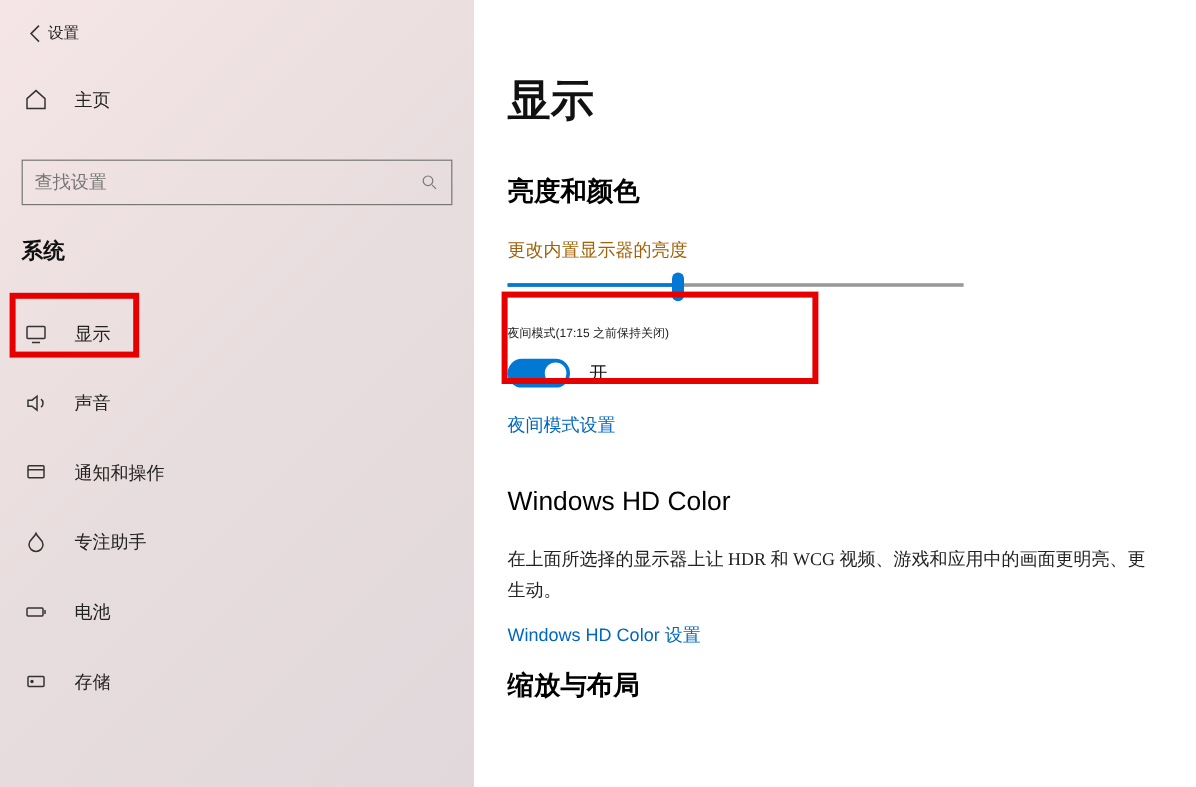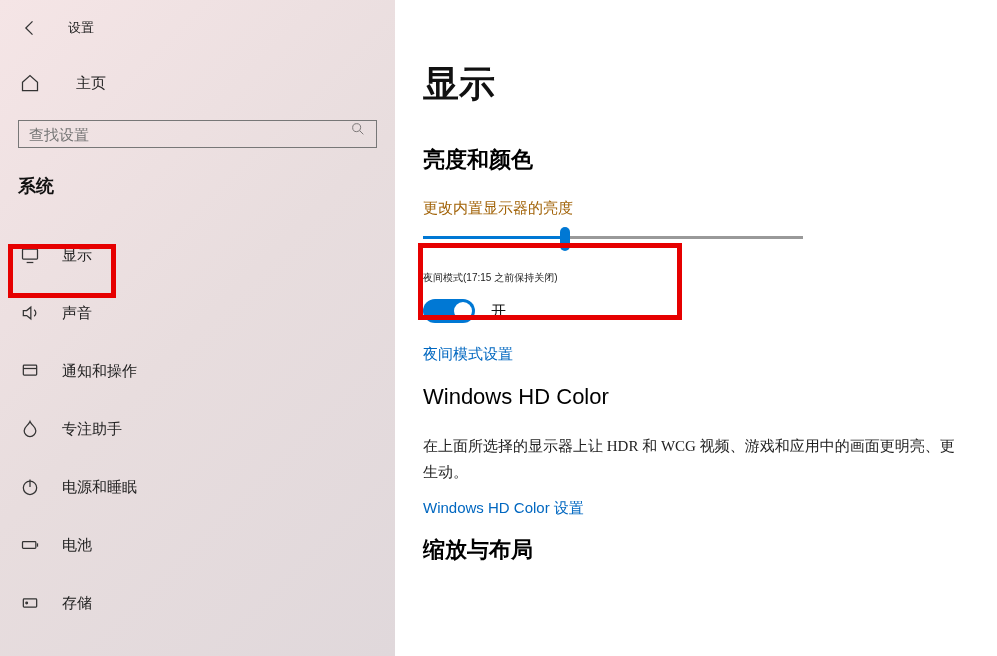--- a/index.html
+++ b/index.html
@@ -16,40 +16,40 @@
     width: 395px;
     height: 100%;
     background: linear-gradient(135deg, #f5e5e6 0%, #e8ddde 50%, #e0d8db 100%);
     padding: 18px 0 0 0;
     position: relative;
   }
   .back-row {
     display: flex;
     align-items: center;
     padding-left: 20px;
-    gap: 28px;
     margin-bottom: 30px;
   }
   .back-arrow { width: 20px; height: 20px; }
   .settings-title { font-size: 13px; color: #222; }
   .home-row {
     display: flex;
     align-items: center;
     padding-left: 20px;
-    gap: 36px;
-    margin-bottom: 22px;
+    gap: 22px;
+    margin-bottom: 35px;
     height: 30px;
     cursor: pointer;
   }
   .home-row span { font-size: 15px; color: #222; }
   .search-box {
     margin: 0 18px 26px 18px;
     border: 1px solid #777;
-    height: 28px;
-    display: flex;
+    height: 38px;
+    display: flex;
+    align-items: center;
     padding: 0 10px;
     background: transparent;
   }
   .search-box input {
     flex: 1;
     border: none;
     background: transparent;
     outline: none;
     font-size: 15px;
     color: #555;
@@ -116,21 +116,21 @@
   .toggle-row { display:flex; align-items:center; gap:16px; margin-bottom: 22px; }
   .toggle {
     width: 52px; height: 24px; border-radius: 12px; background:#0078d4;
     position: relative; cursor:pointer;
   }
   .toggle-knob {
     position:absolute; right:3px; top:3px; width:18px; height:18px;
     border-radius:50%; background:#fff;
   }
   .toggle-state { font-size:15px; color:#111; }
-  .link { color:#0067c0; font-size:15px; cursor:pointer; margin-bottom: 20px; display:inline-block;}
+  .link { color:#0067c0; font-size:15px; cursor:pointer; margin-bottom: 41px; display:inline-block;}
   .desc { font-size:15px; color:#222; line-height:1.7; margin-bottom: 14px; max-width: 545px; font-family: Liberation Serif, serif;}
 </style>
 </head>
 <body>
 
 <div class="sidebar">
   <div class="back-row">
     <svg class="back-arrow" viewBox="0 0 24 24" fill="none" stroke="#333" stroke-width="1.5">
       <polyline points="15 4 7 12 15 20"></polyline>
     </svg>
@@ -178,27 +178,20 @@
     <span>通知和操作</span>
   </div>
 
   <div class="nav-item">
     <svg class="nav-icon" viewBox="0 0 24 24" fill="none" stroke="#333" stroke-width="1.5">
       <path d="M12 3 C14 8 19 9 19 14 a7 7 0 0 1 -14 0 C5 9 10 8 12 3 Z"></path>
     </svg>
     <span>专注助手</span>
   </div>
 
-  <div class="nav-item">
-    <svg class="nav-icon" viewBox="0 0 24 24" fill="none" stroke="#333" stroke-width="1.5">
-      <circle cx="12" cy="13" r="8"></circle>
-        <line x1="12" y1="3" x2="12" y2="12"></line>
-    </svg>
-    <span>电源和睡眠</span>
-  </div>
 
   <div class="nav-item">
     <svg class="nav-icon" viewBox="0 0 24 24" fill="none" stroke="#333" stroke-width="1.5">
       <rect x="3" y="8" width="16" height="8" rx="1"></rect>
         <line x1="21" y1="10" x2="21" y2="14"></line>
     </svg>
     <span>电池</span>
   </div>
 
   <div class="nav-item">

